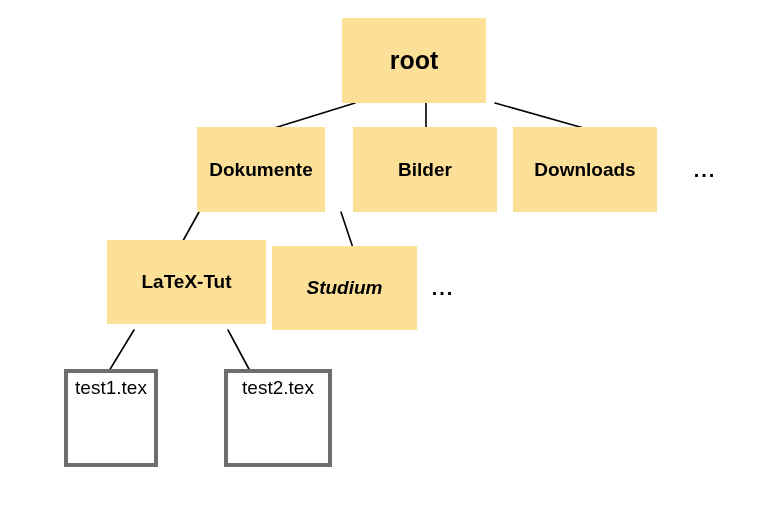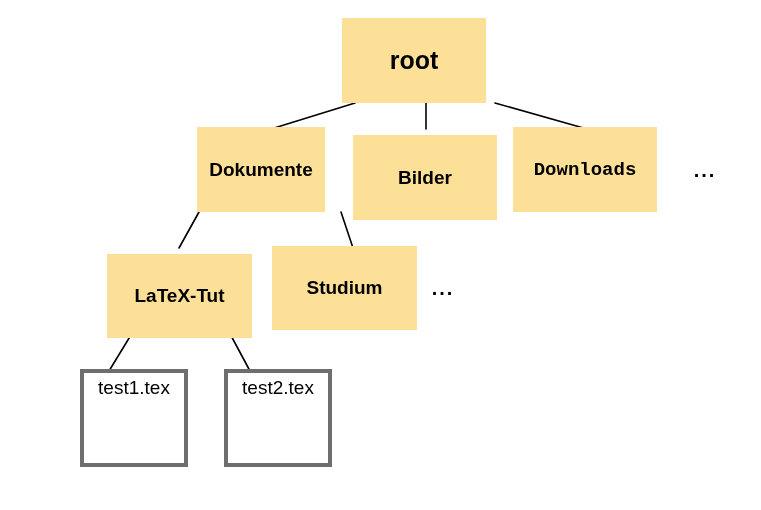--- a/index.html
+++ b/index.html
@@ -27,35 +27,35 @@
     text-align:center;
   }
   .folder{
     background:var(--folder-fill);
     font-weight:700;
     font-size:19px;
     color:var(--text);
   }
   .node-root{left:342px;top:18px;width:144px;height:85px;font-size:25px;}
   .node-dokumente{left:197px;top:127px;width:128px;height:85px;}
-  .node-bilder{left:353px;top:127px;width:144px;height:85px;margin-top:8px;}
-  .node-downloads{left:513px;top:127px;width:144px;height:85px;font-family:Liberation Mono, monospace;}
-  .node-latex-tut{left:107px;top:254px;width:145px;height:84px;}
-  .node-studium{left:272px;top:246px;width:145px;height:84px;}
+  .node-bilder{left:353px;top:127px;width:144px;height:85px;}
+  .node-downloads{left:513px;top:127px;width:144px;height:85px;}
+  .node-latex-tut{left:107px;top:240px;width:159px;height:84px;}
+  .node-studium{left:272px;top:246px;width:145px;height:84px;font-style:italic;}
   .file{
     background:var(--file-fill);
     border:4px solid var(--file-border);
     font-size:19px;
     font-weight:400;
     align-items:flex-start;
     justify-content:center;
     padding-top:4px;
     white-space:nowrap;
   }
-  .node-file1{left:80px;top:369px;width:108px;height:98px;}
+  .node-file1{left:64px;top:369px;width:94px;height:98px;}
   .node-file2{left:224px;top:369px;width:108px;height:98px;}
   .ellipsis{
     position:absolute;
     font-weight:700;
     font-size:20px;
     letter-spacing:2px;
     display:flex;align-items:center;justify-content:center;
     color:var(--text);
   }
   .ellipsis-l2{left:684px;top:155px;width:42px;height:30px;}

